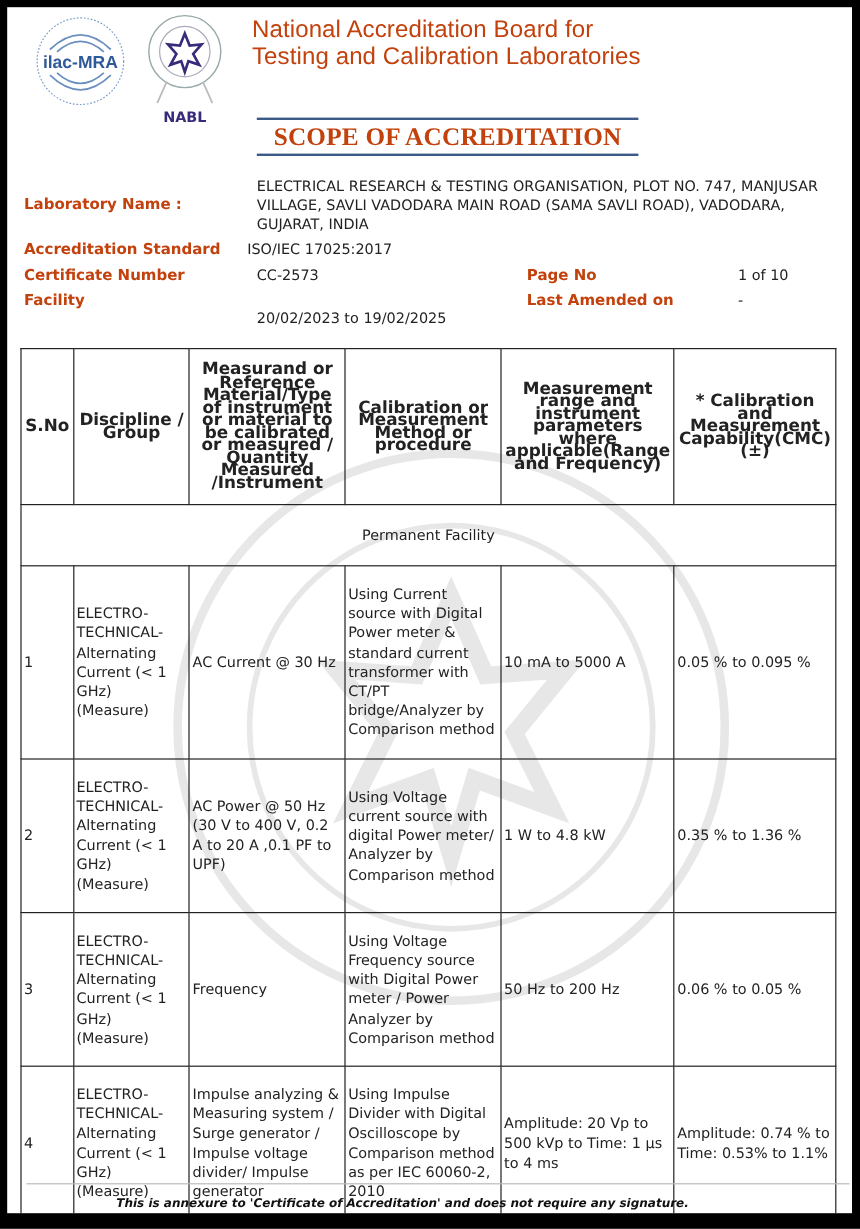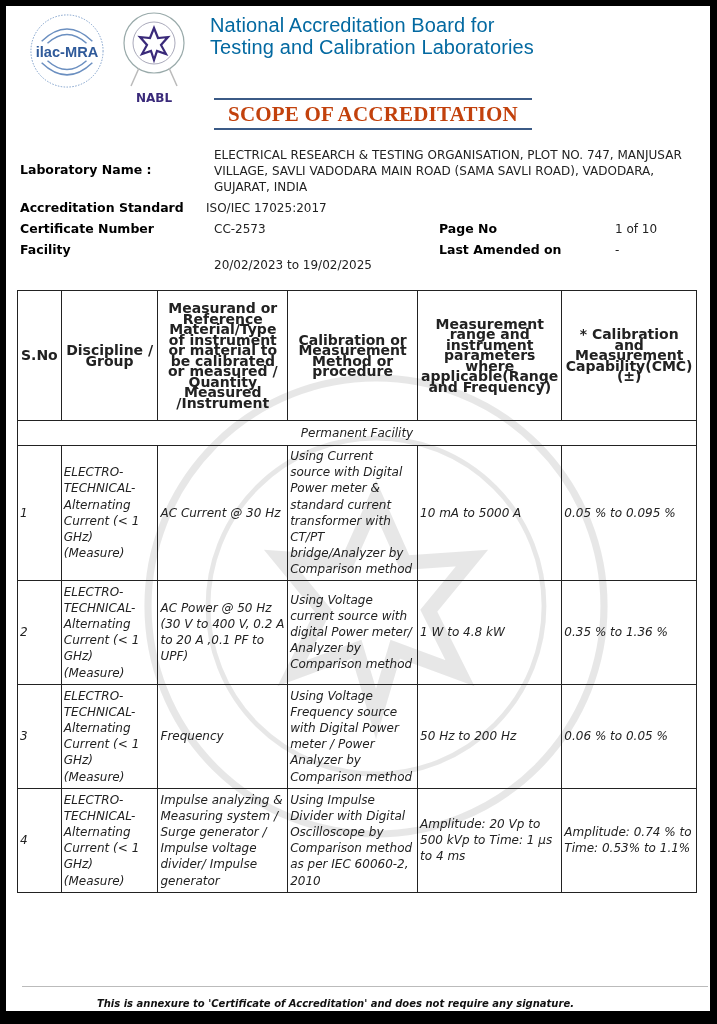--- a/index.html
+++ b/index.html
@@ -1,27 +1,27 @@
 <!DOCTYPE html>
 <html><head>
 <meta charset="utf-8">
 <style>
   html, body { margin:0; padding:0; }
   body { width:717px; height:1024px; background:#000; position:relative; overflow:hidden; font-family:"DejaVu Sans", sans-serif; }
   .page { position:absolute; left:6px; top:6px; width:704px; height:1005px; background:#fff; overflow:hidden; }
   .logo-ilac { position:absolute; left:22px; top:6px; width:78px; height:78px; }
   .logo-nabl { position:absolute; left:115px; top:4px; width:66px; height:96px; }
-  .org-title { position:absolute; left:204px; top:8px; font-family:"Liberation Sans", sans-serif; font-size:20px; line-height:22px; color:#0369a1; font-weight:normal; letter-spacing:0.1px; }
+  .org-title { position:absolute; left:204px; top:8px; font-family:"Liberation Sans", sans-serif; font-size:20px; line-height:22px; color:#c2410c; font-weight:normal; letter-spacing:0.1px; }
   .scope-rule { position:absolute; left:208px; width:318px; height:2px; background:#3b5a86; }
   .scope-title { position:absolute; left:208px; top:96px; width:318px; text-align:center; font-family:"Liberation Serif", serif; font-weight:bold; font-size:21px; color:#c2410c; letter-spacing:0.2px; }
-  .info-label { position:absolute; font-family:"DejaVu Sans", sans-serif; font-weight:bold; font-size:12.5px; color:#000000; }
+  .info-label { position:absolute; font-family:"DejaVu Sans", sans-serif; font-weight:bold; font-size:12.5px; color:#c2410c; }
   .info-value { position:absolute; font-family:"DejaVu Sans", sans-serif; font-size:12px; color:#222; line-height:16px; }
   table.scope { position:absolute; left:11px; top:284px; width:680px; border-collapse:collapse; font-size:12px; color:#222; }
   table.scope th { border:1.5px solid #222; font-weight:bold; font-size:14px; line-height:10.5px; text-align:center; vertical-align:middle; padding:12px 3px; height:60px; }
-  table.scope td { border:1.5px solid #222; vertical-align:middle; padding:2px 2px; line-height:16.2px; font-size:12px;font-style:italic; }
+  table.scope td { border:1.5px solid #222; vertical-align:middle; padding:15px 2px; line-height:16.2px; font-size:12px; }
   td.facility { text-align:center; height:20px; font-size:12.5px; }
   .footer-rule { position:absolute; left:16px; top:980px; width:686px; height:1px; background:#bbb; }
   .footer { position:absolute; left:0; top:992px; width:568px; text-align:right; font-size:10px; font-weight:bold; font-style:italic; color:#111; }
   .watermark { position:absolute; left:130px; top:360px; width:480px; height:480px; opacity:0.09; }
 </style>
 </head>
 <body>
 
 <div class="page">
 

